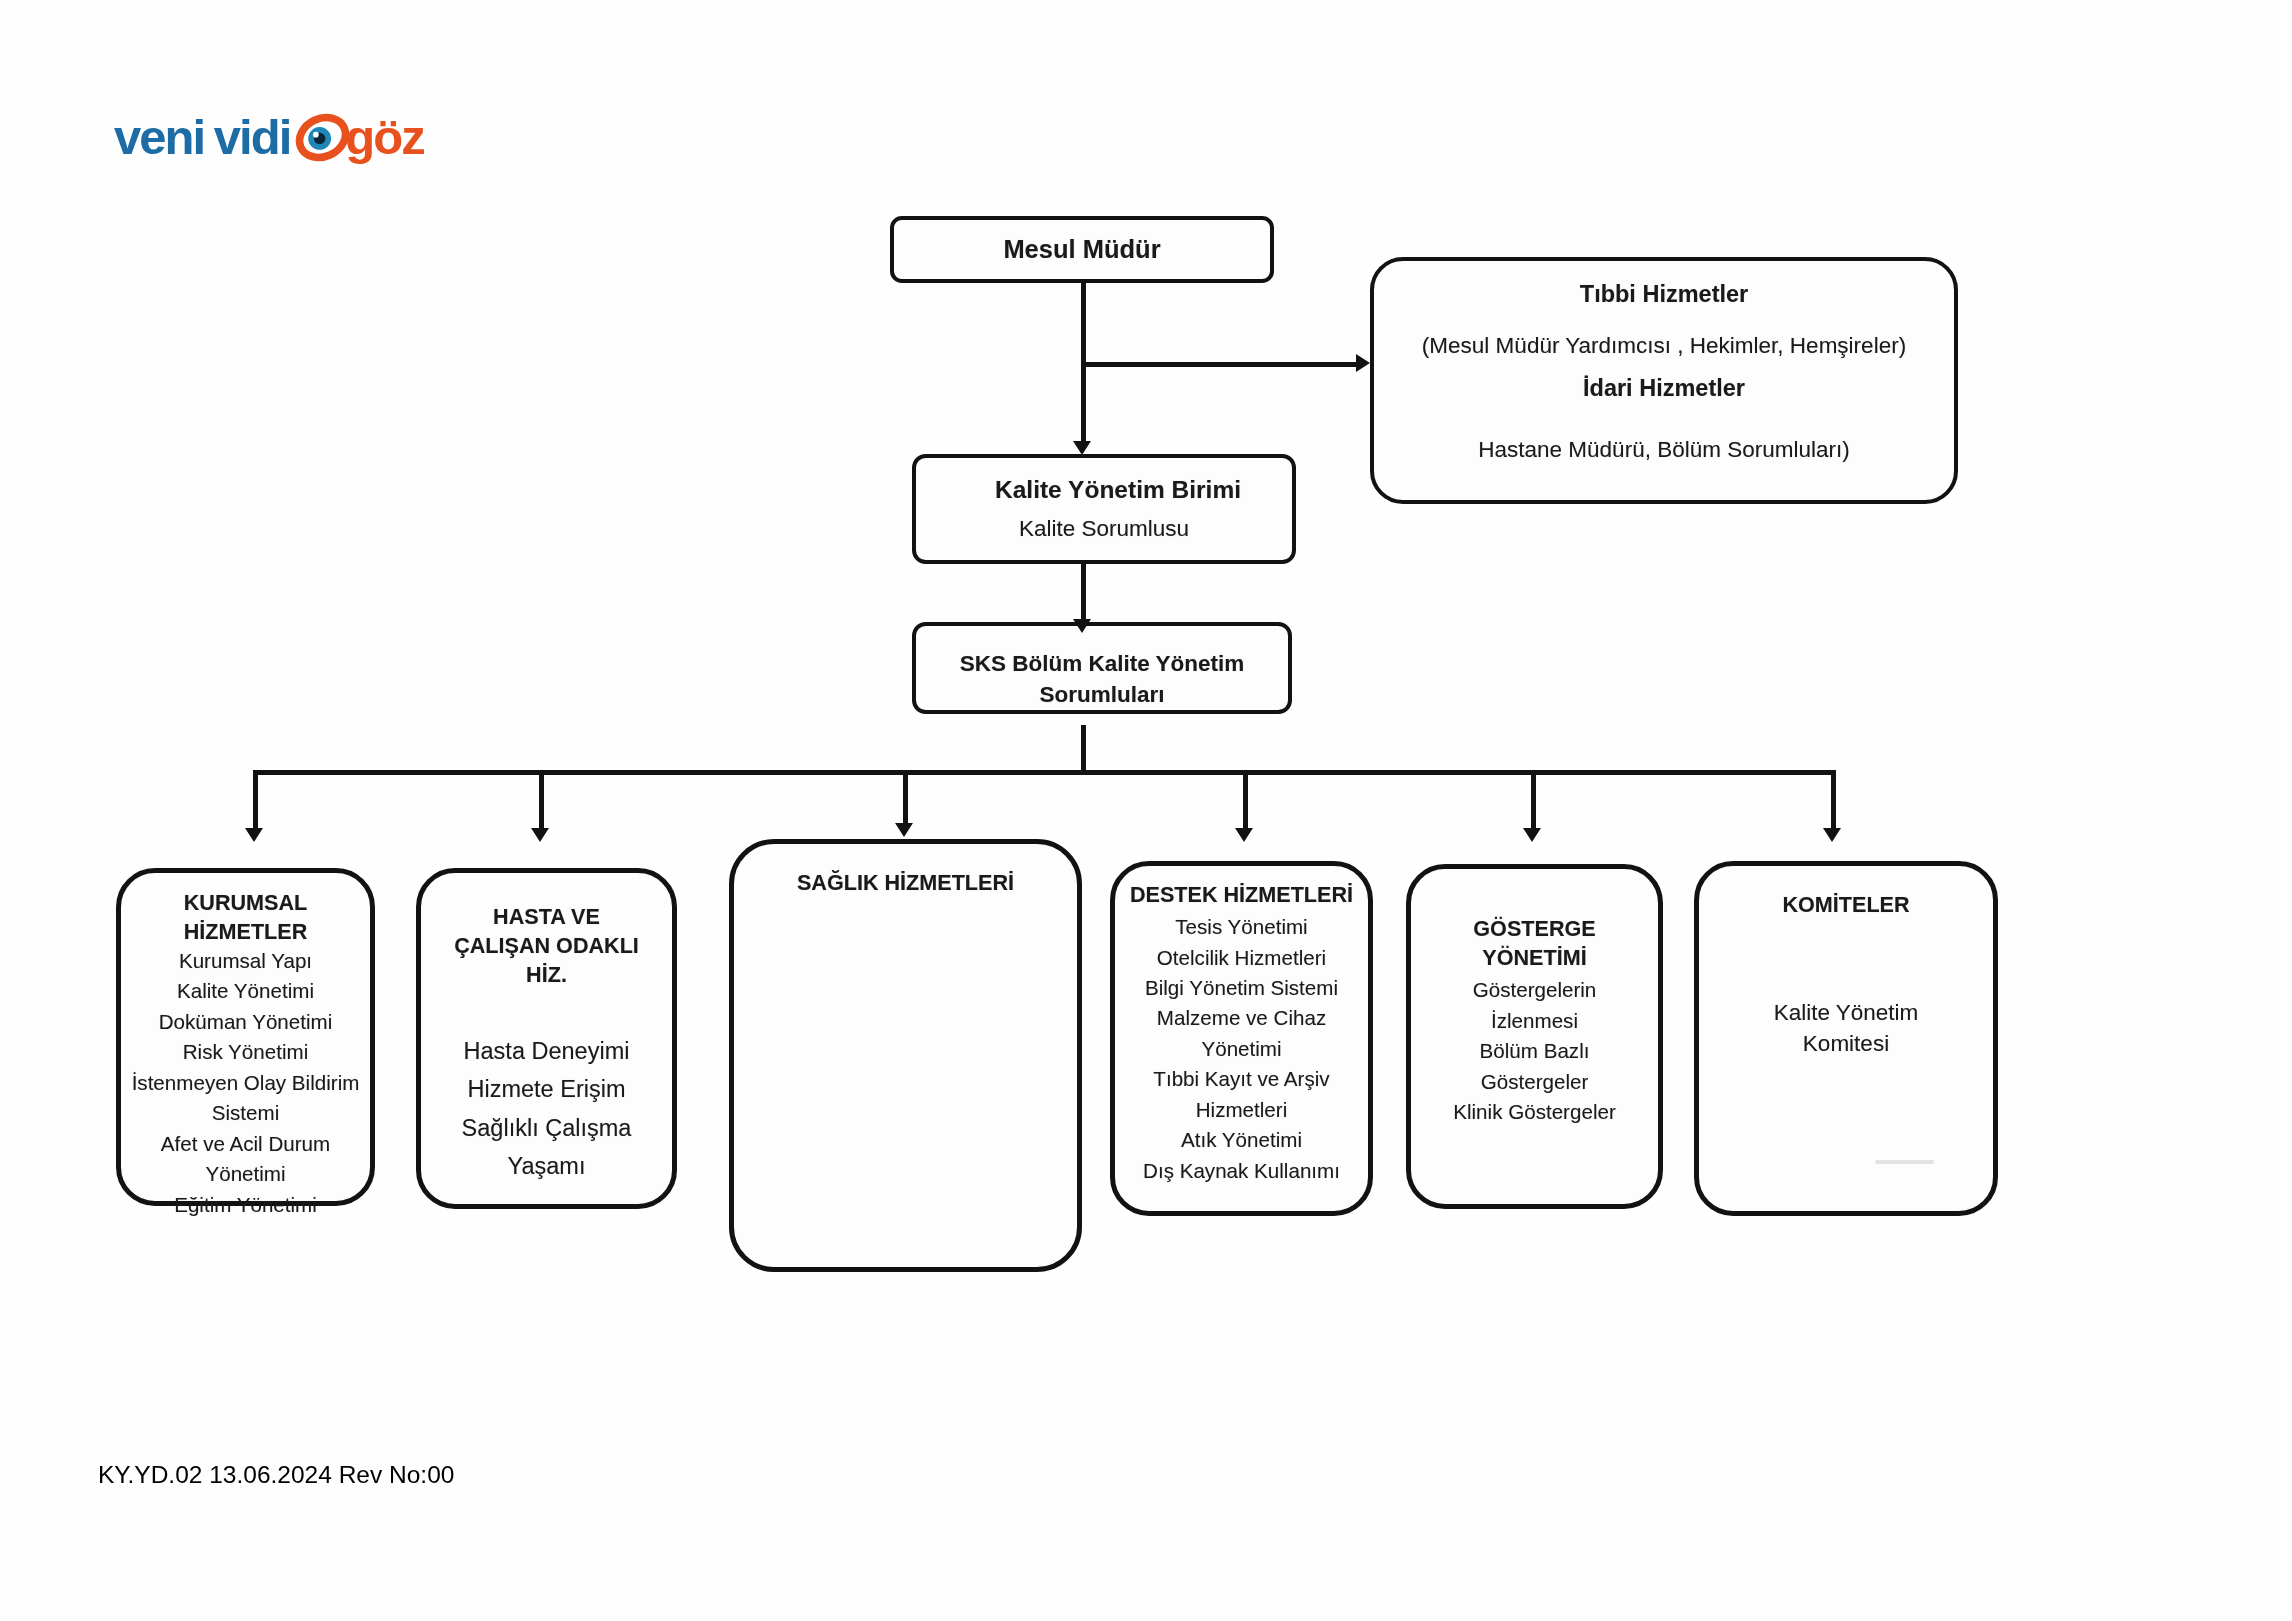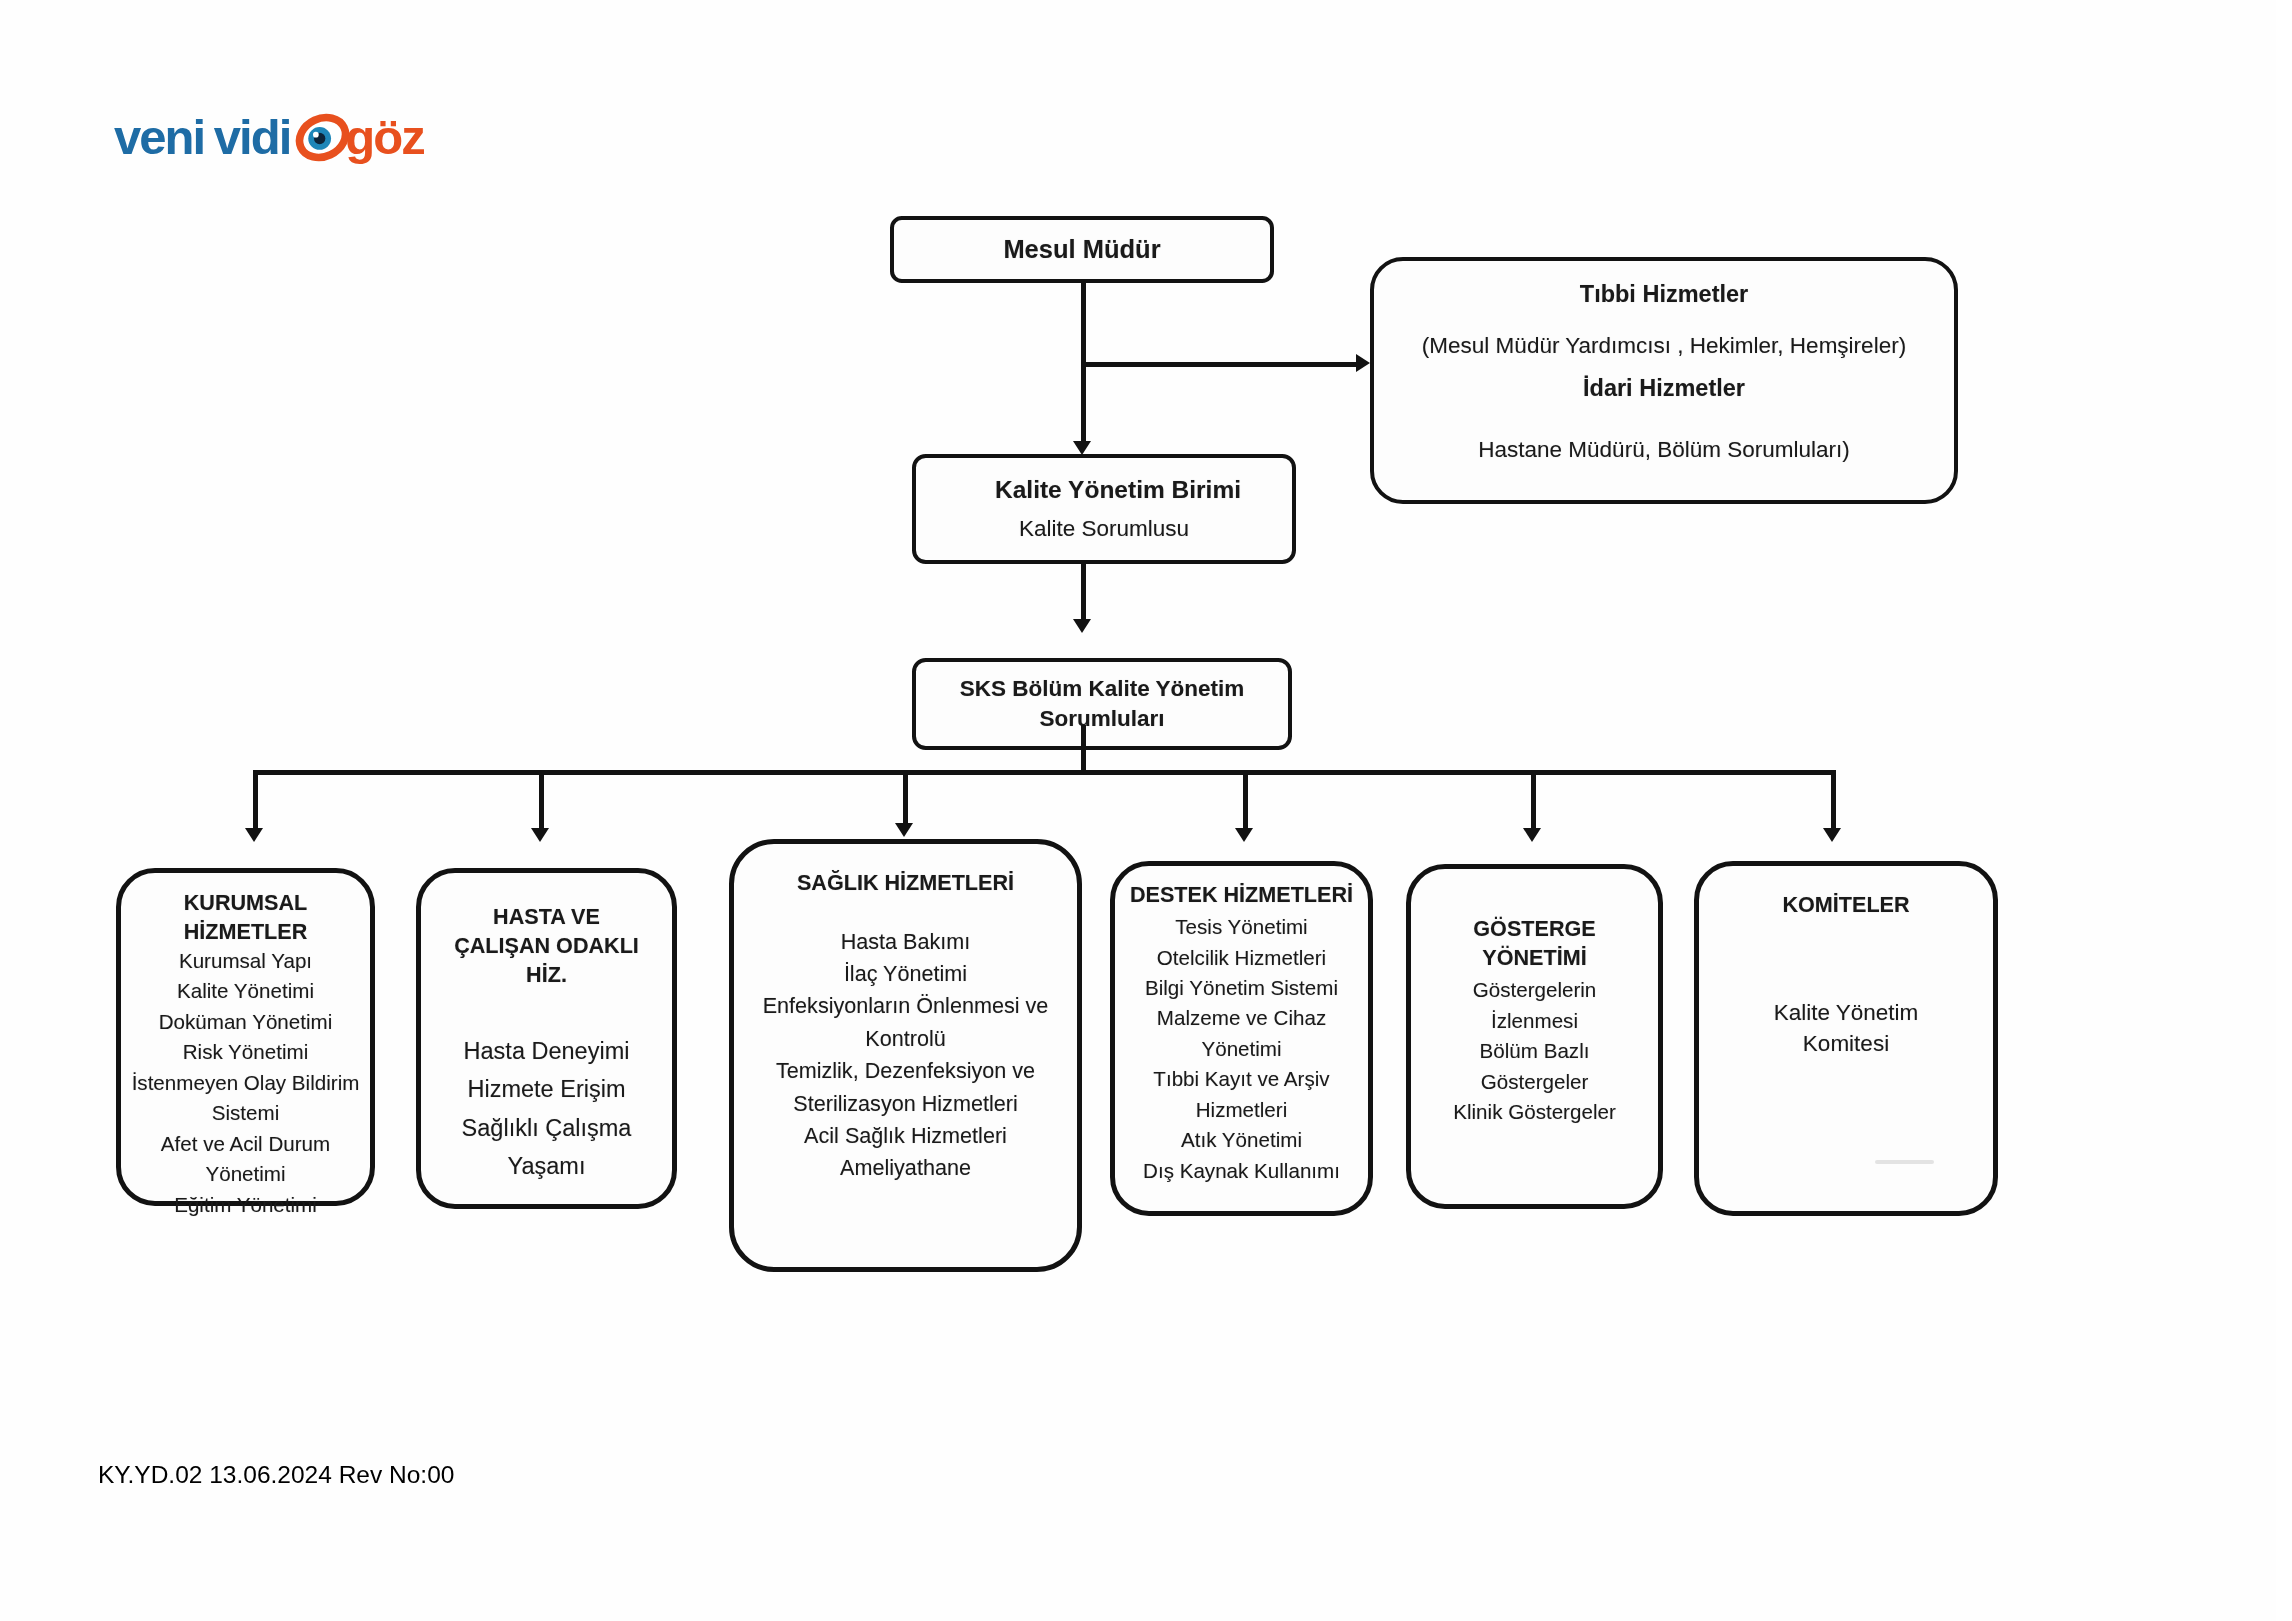--- a/index.html
+++ b/index.html
@@ -63,23 +63,23 @@
   .tibbi-l4 { font-size: 22.5px; margin-top: 35px; }
   .box-kalite {
     left: 912px; top: 454px; width: 384px; height: 110px;
     border-radius: 13.7px;
     display: flex; flex-direction: column; align-items: center; justify-content: center;
     gap: 12.7px;
   }
   .kalite-title { font-weight: bold; font-size: 24.5px; margin-left: 28px; }
   .kalite-sub { font-size: 22.5px; }
   .box-sks {
-    left: 912px; top: 658px; width: 380px; height: 92px;
+    left: 912px; top: 622px; width: 380px; height: 92px;
     border-radius: 13.7px;
-    display: flex; align-items: center; justify-content: center;
+    display: flex; align-items: flex-end; justify-content: center;
   }
   .sks-title {
     font-weight: bold; font-size: 22.5px; line-height: 1.35;
     max-width: 304px; margin: 0 auto;
   }
   
   .line {
     position: absolute;
     background: #121212;
   }
@@ -231,28 +231,20 @@
     <div class="dept-title">HASTA VE ÇALIŞAN ODAKLI HİZ.</div>
     <div class="dept-items">
         <div class="dept-item">Hasta Deneyimi</div>
         <div class="dept-item">Hizmete Erişim</div>
         <div class="dept-item">Sağlıklı Çalışma Yaşamı</div>
       </div>
   </div>
 
   <div class="dept dept-saglik">
     <div class="dept-title">SAĞLIK HİZMETLERİ</div>
-    <div class="dept-items">
-        <div class="dept-item">Hasta Bakımı</div>
-        <div class="dept-item">İlaç Yönetimi</div>
-        <div class="dept-item">Enfeksiyonların Önlenmesi ve Kontrolü</div>
-        <div class="dept-item">Temizlik, Dezenfeksiyon ve Sterilizasyon Hizmetleri</div>
-        <div class="dept-item">Acil Sağlık Hizmetleri</div>
-        <div class="dept-item">Ameliyathane</div>
-      </div>
   </div>
 
   <div class="dept dept-destek">
     <div class="dept-title">DESTEK HİZMETLERİ</div>
     <div class="dept-items">
         <div class="dept-item">Tesis Yönetimi</div>
         <div class="dept-item">Otelcilik Hizmetleri</div>
         <div class="dept-item">Bilgi Yönetim Sistemi</div>
         <div class="dept-item">Malzeme ve Cihaz Yönetimi</div>
         <div class="dept-item">Tıbbi Kayıt ve Arşiv Hizmetleri</div>

